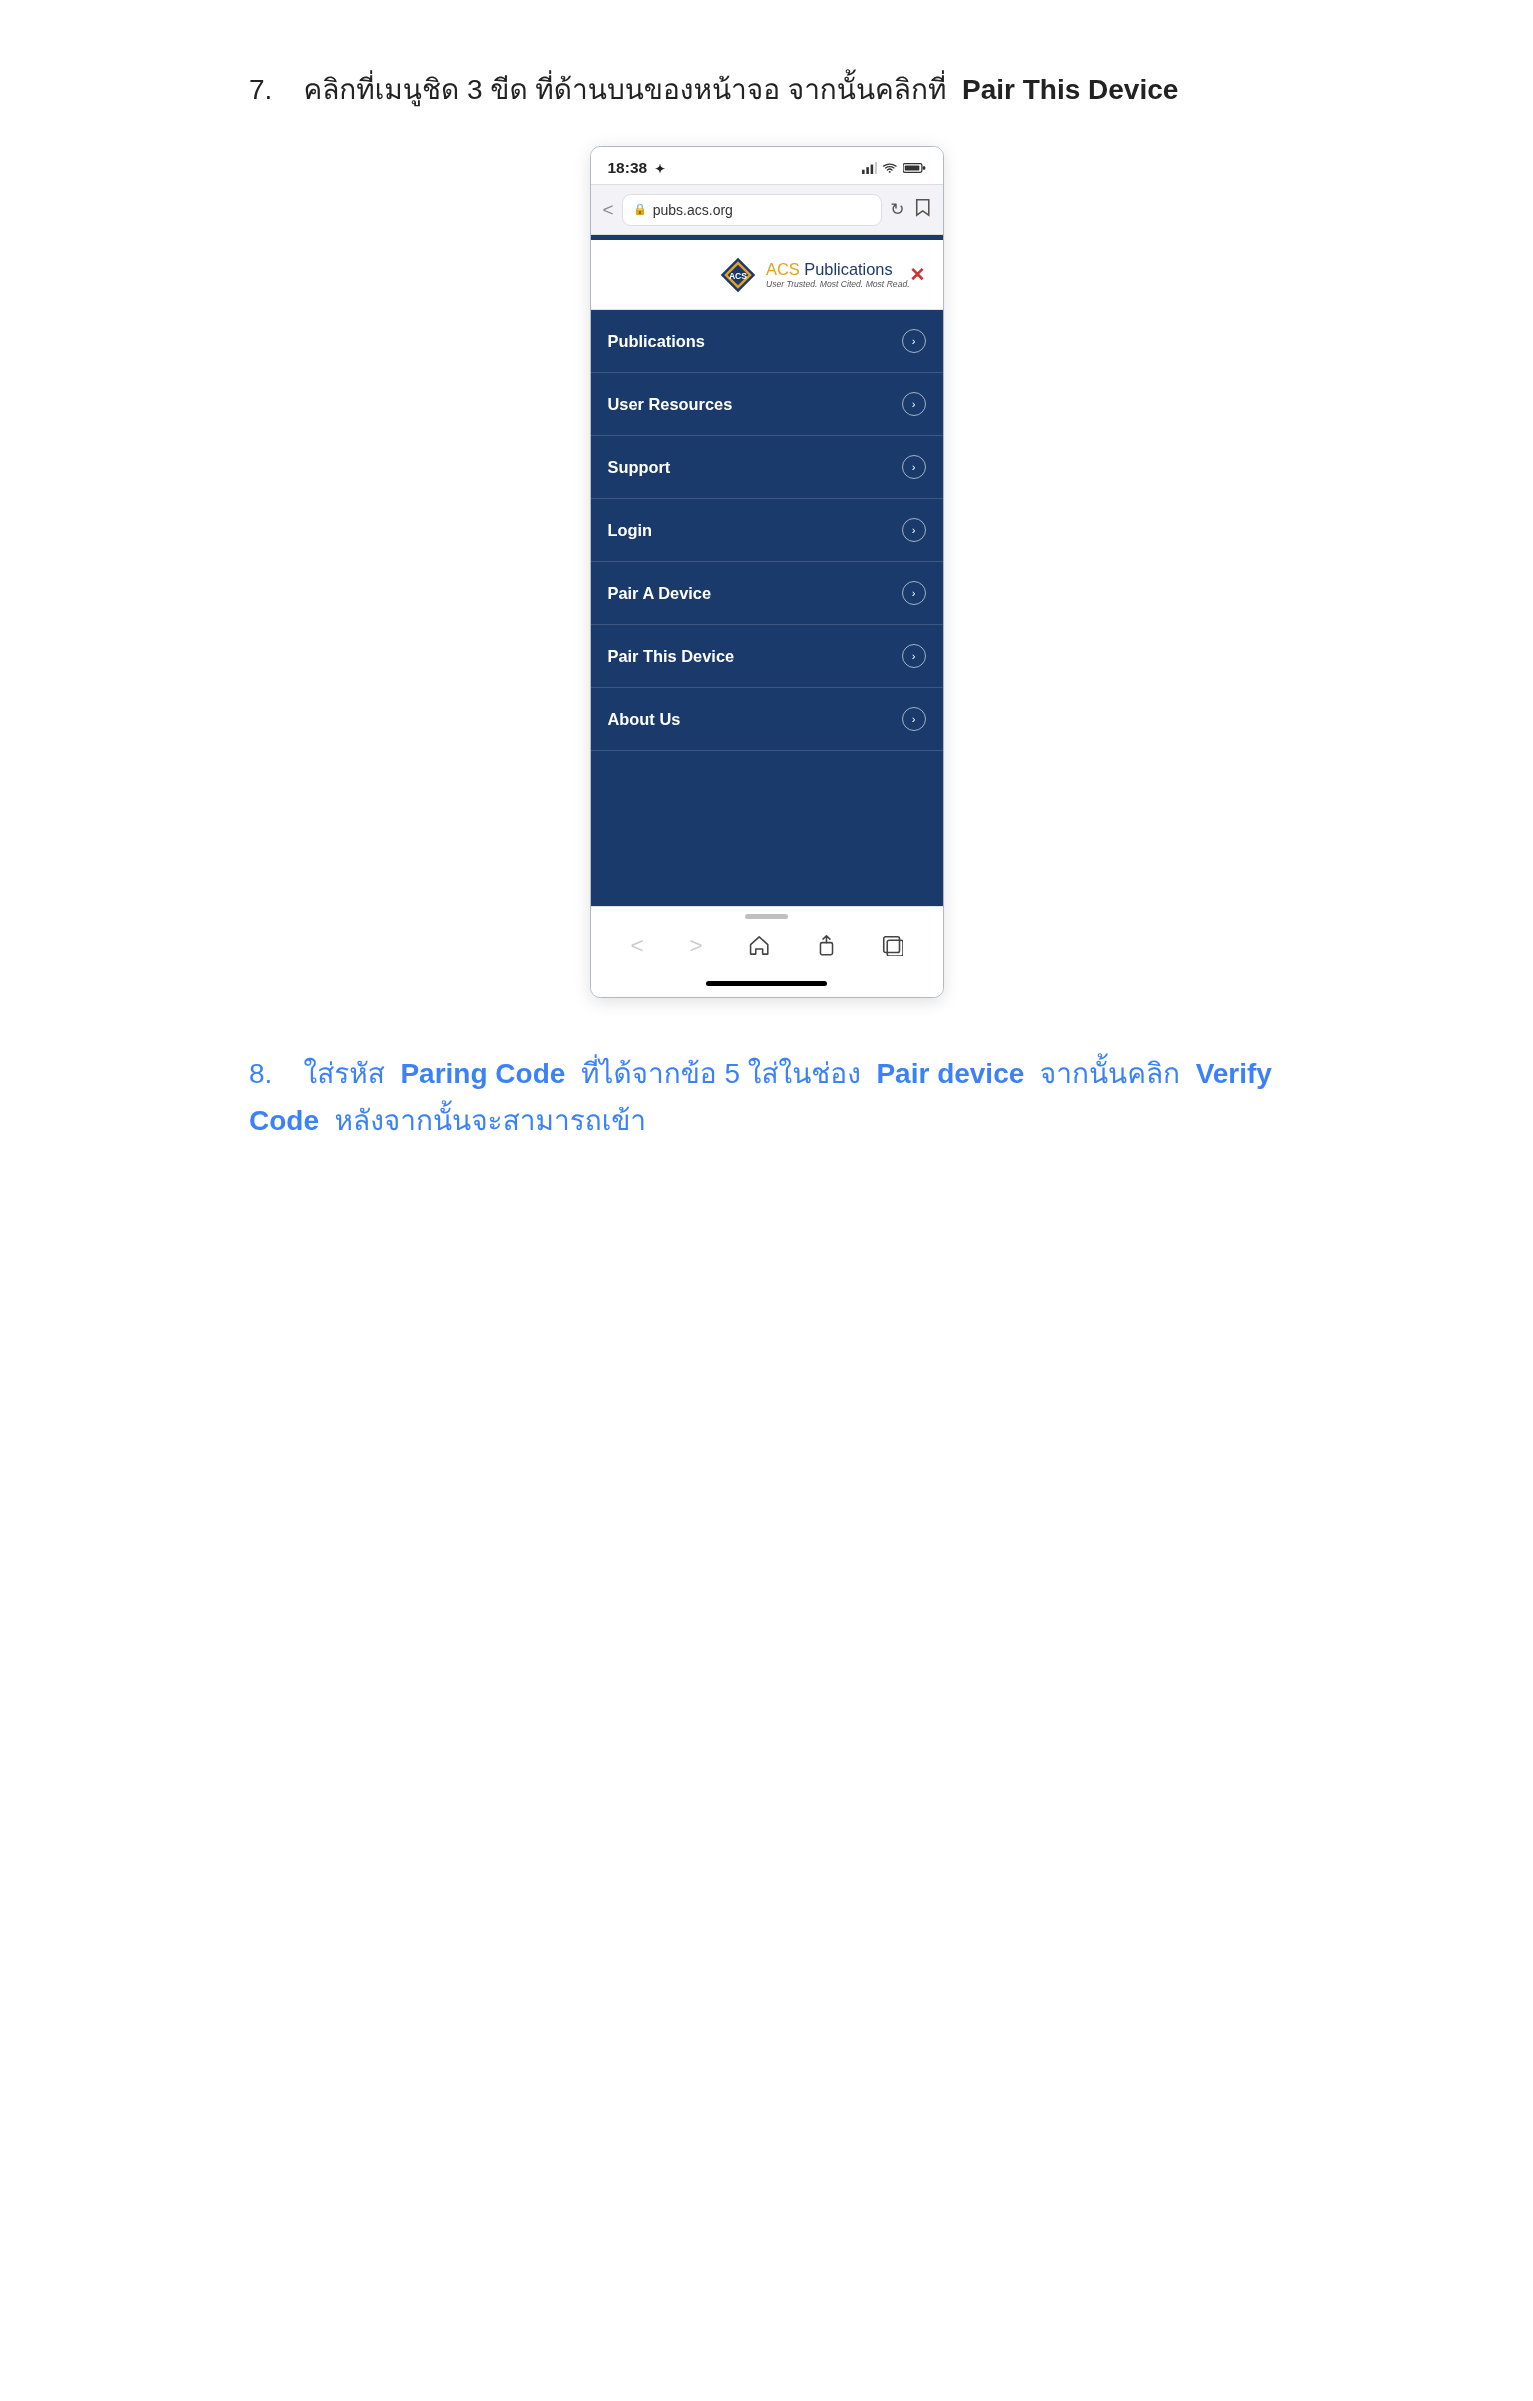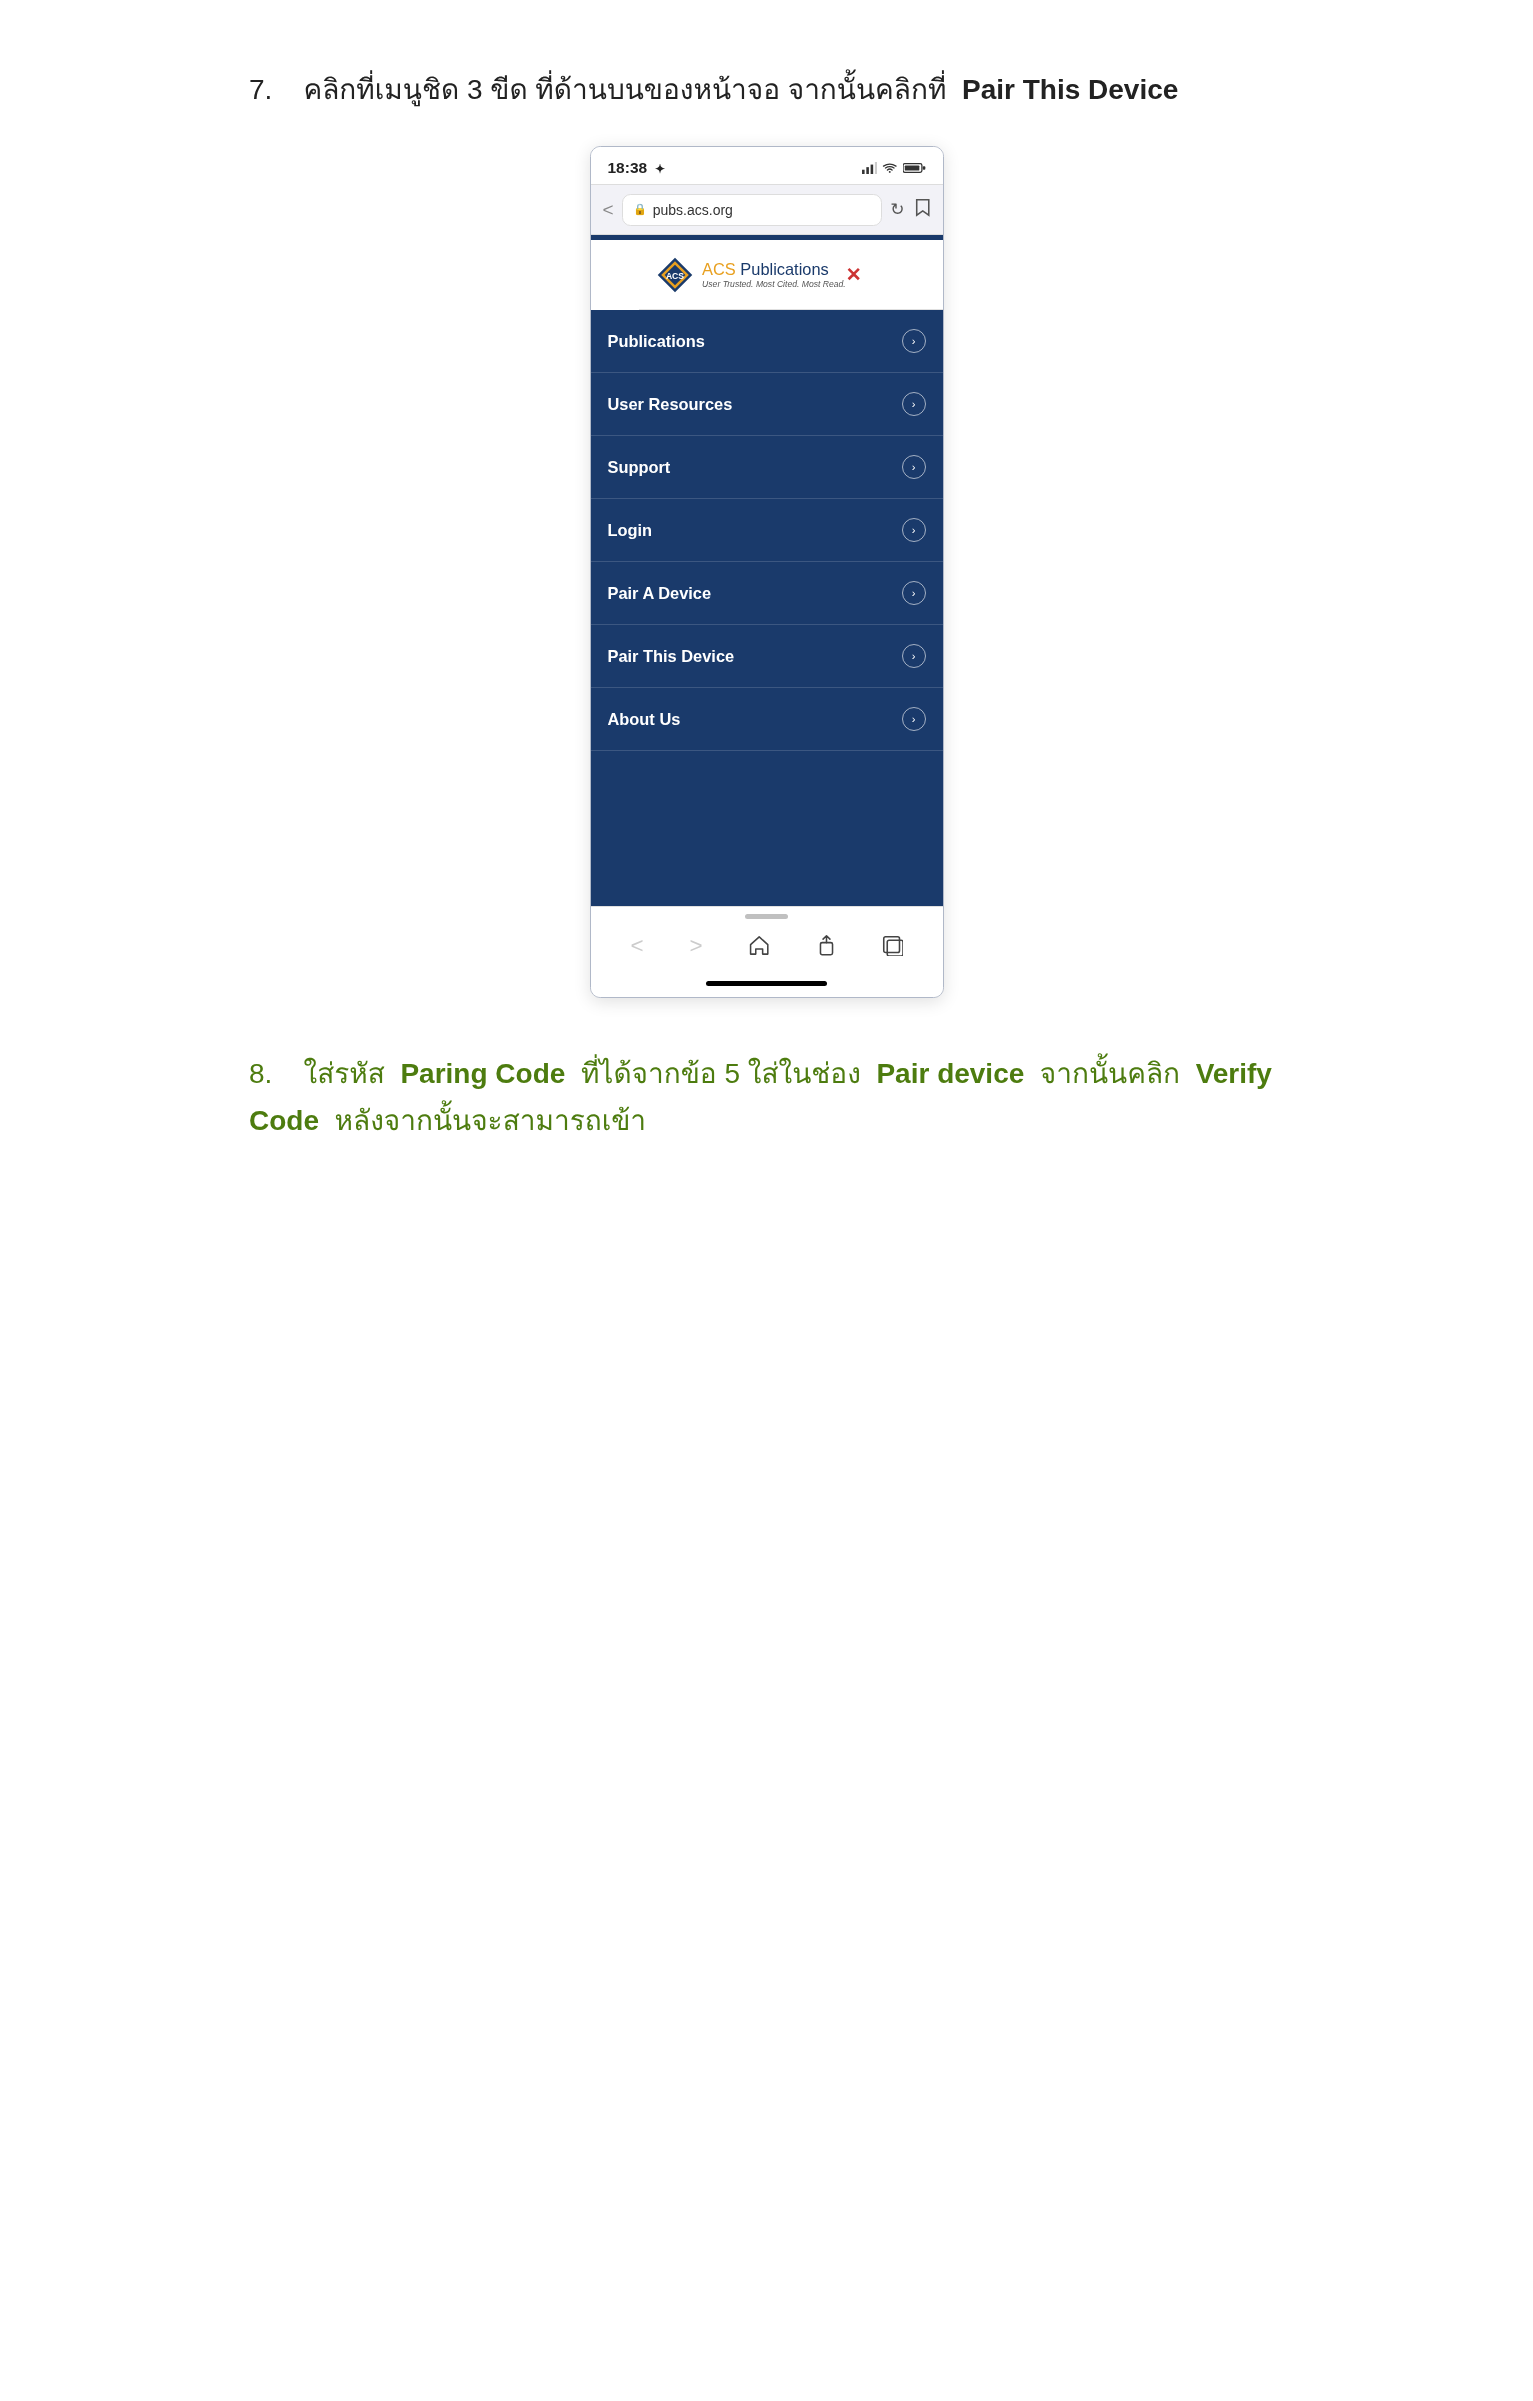--- a/index.html
+++ b/index.html
@@ -114,24 +114,23 @@
     .blue-header-bar {
       background: #1a3a6b;
       height: 5.2px;
     }
 
     
     .acs-logo-header {
       background: #fff;
       padding: 15.5px 17px;
       display: flex;
-      justify-content: flex-start;
+      justify-content: flex-end;
       align-items: center;
       border-bottom: 0.9px solid #e0e0e0;
-      margin-left: 48px;
     }
 
     .acs-logo-area {
       display: flex;
       align-items: center;
       gap: 8.6px;
     }
 
     .acs-diamond {
       width: 38px;
@@ -239,21 +238,21 @@
       border-radius: 2.6px;
       width: 121px;
       margin: 7px auto 0 auto;
     }
 
     
     .instruction-8 {
       font-size: 28px;
       line-height: 1.7;
       margin-top: 35px;
-      color: #4d7c0f;
+      color: #3b82f6;
     }
 
     .instruction-8 .bold-text {
       font-weight: bold;
     }
 
     .instruction-8 .indent-line {
       padding-left: 45px;
       display: block;
     }

